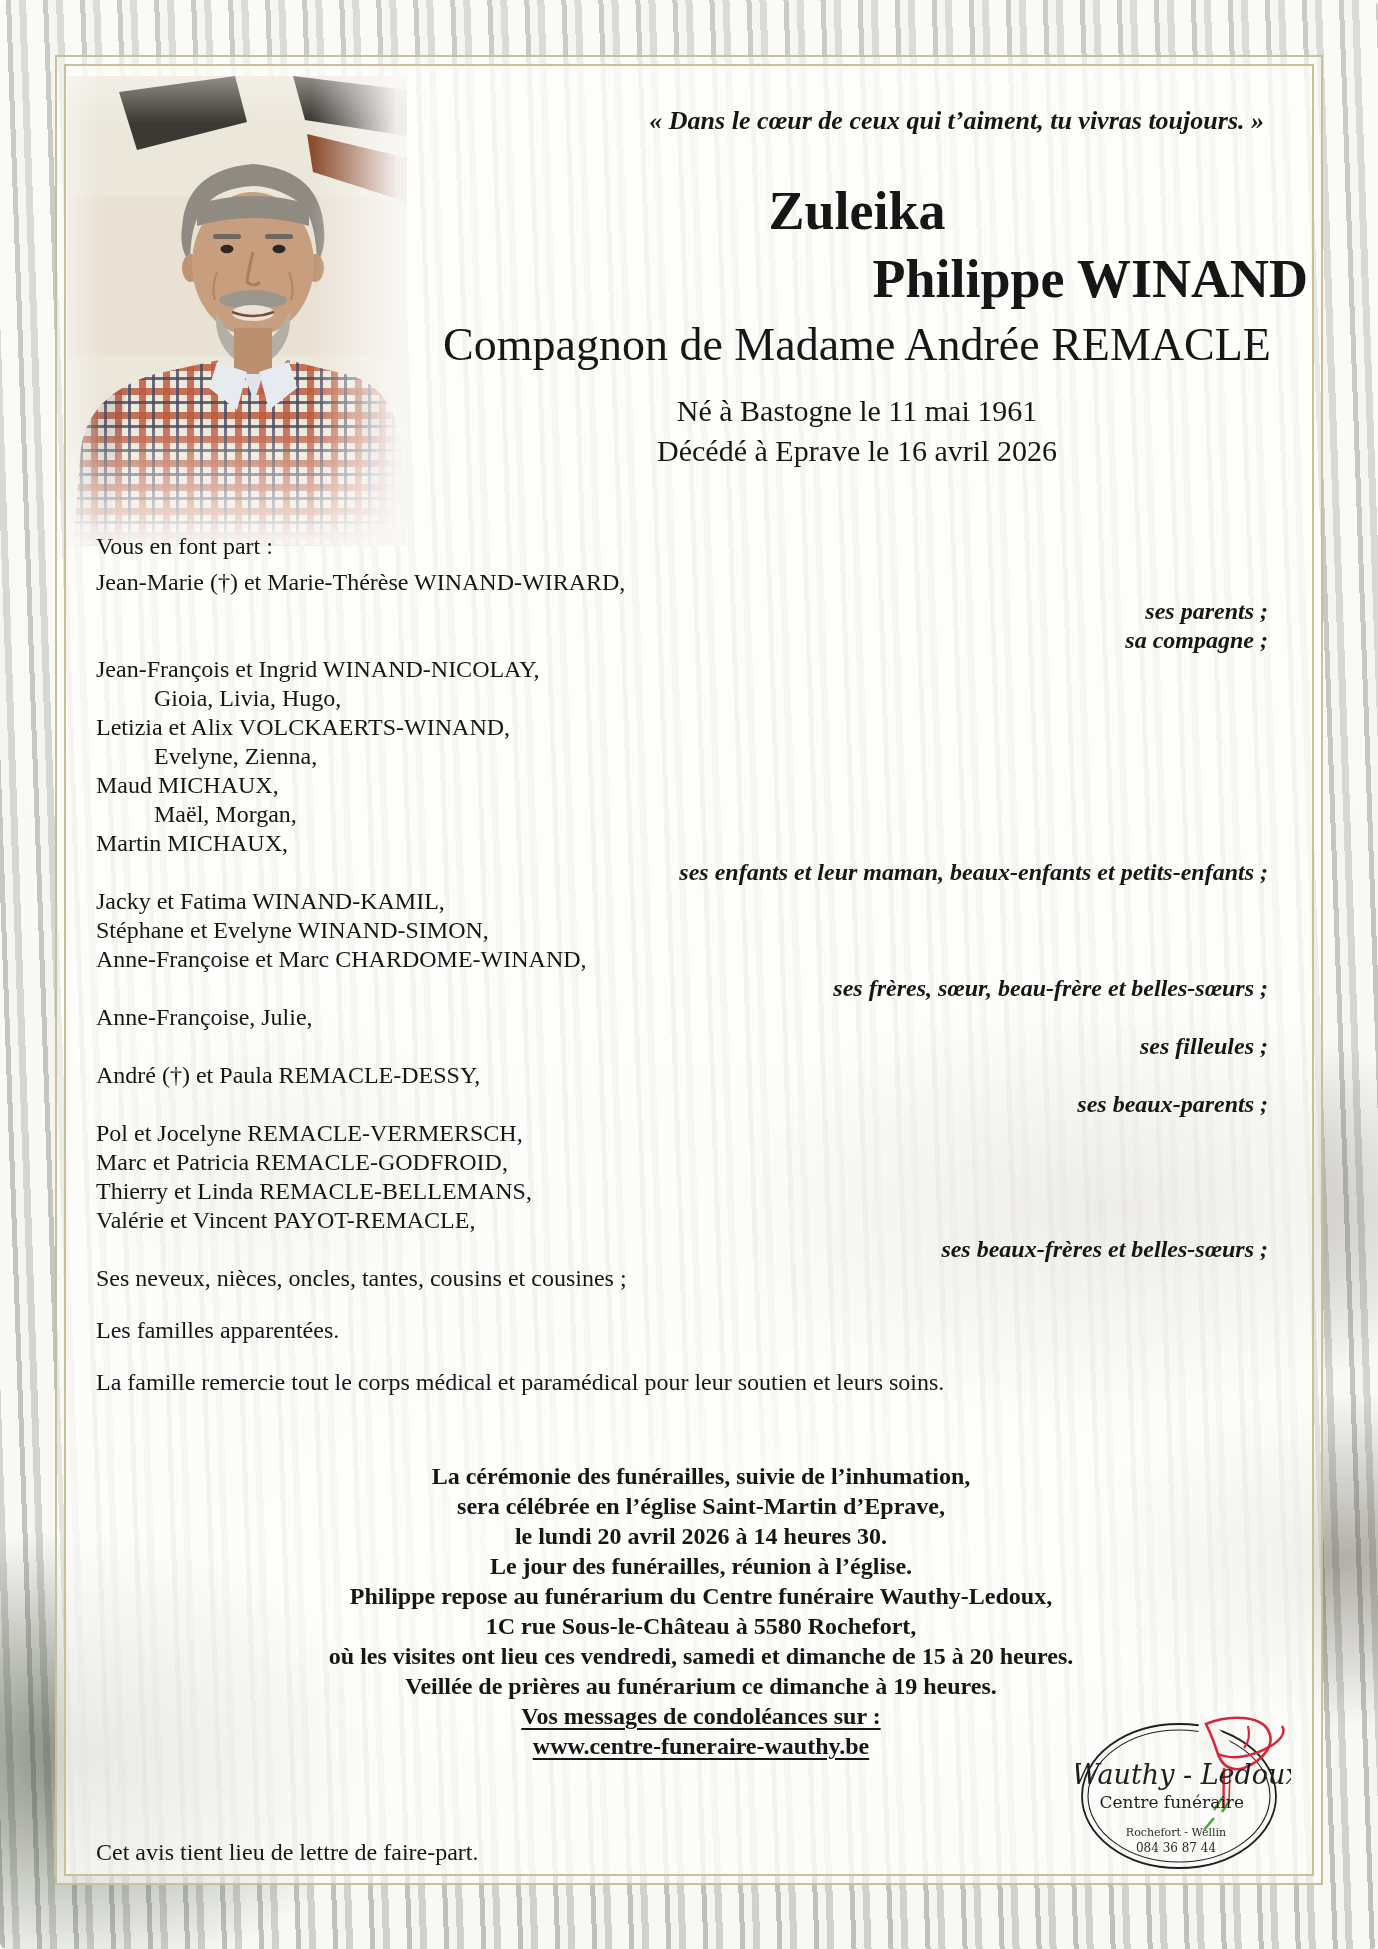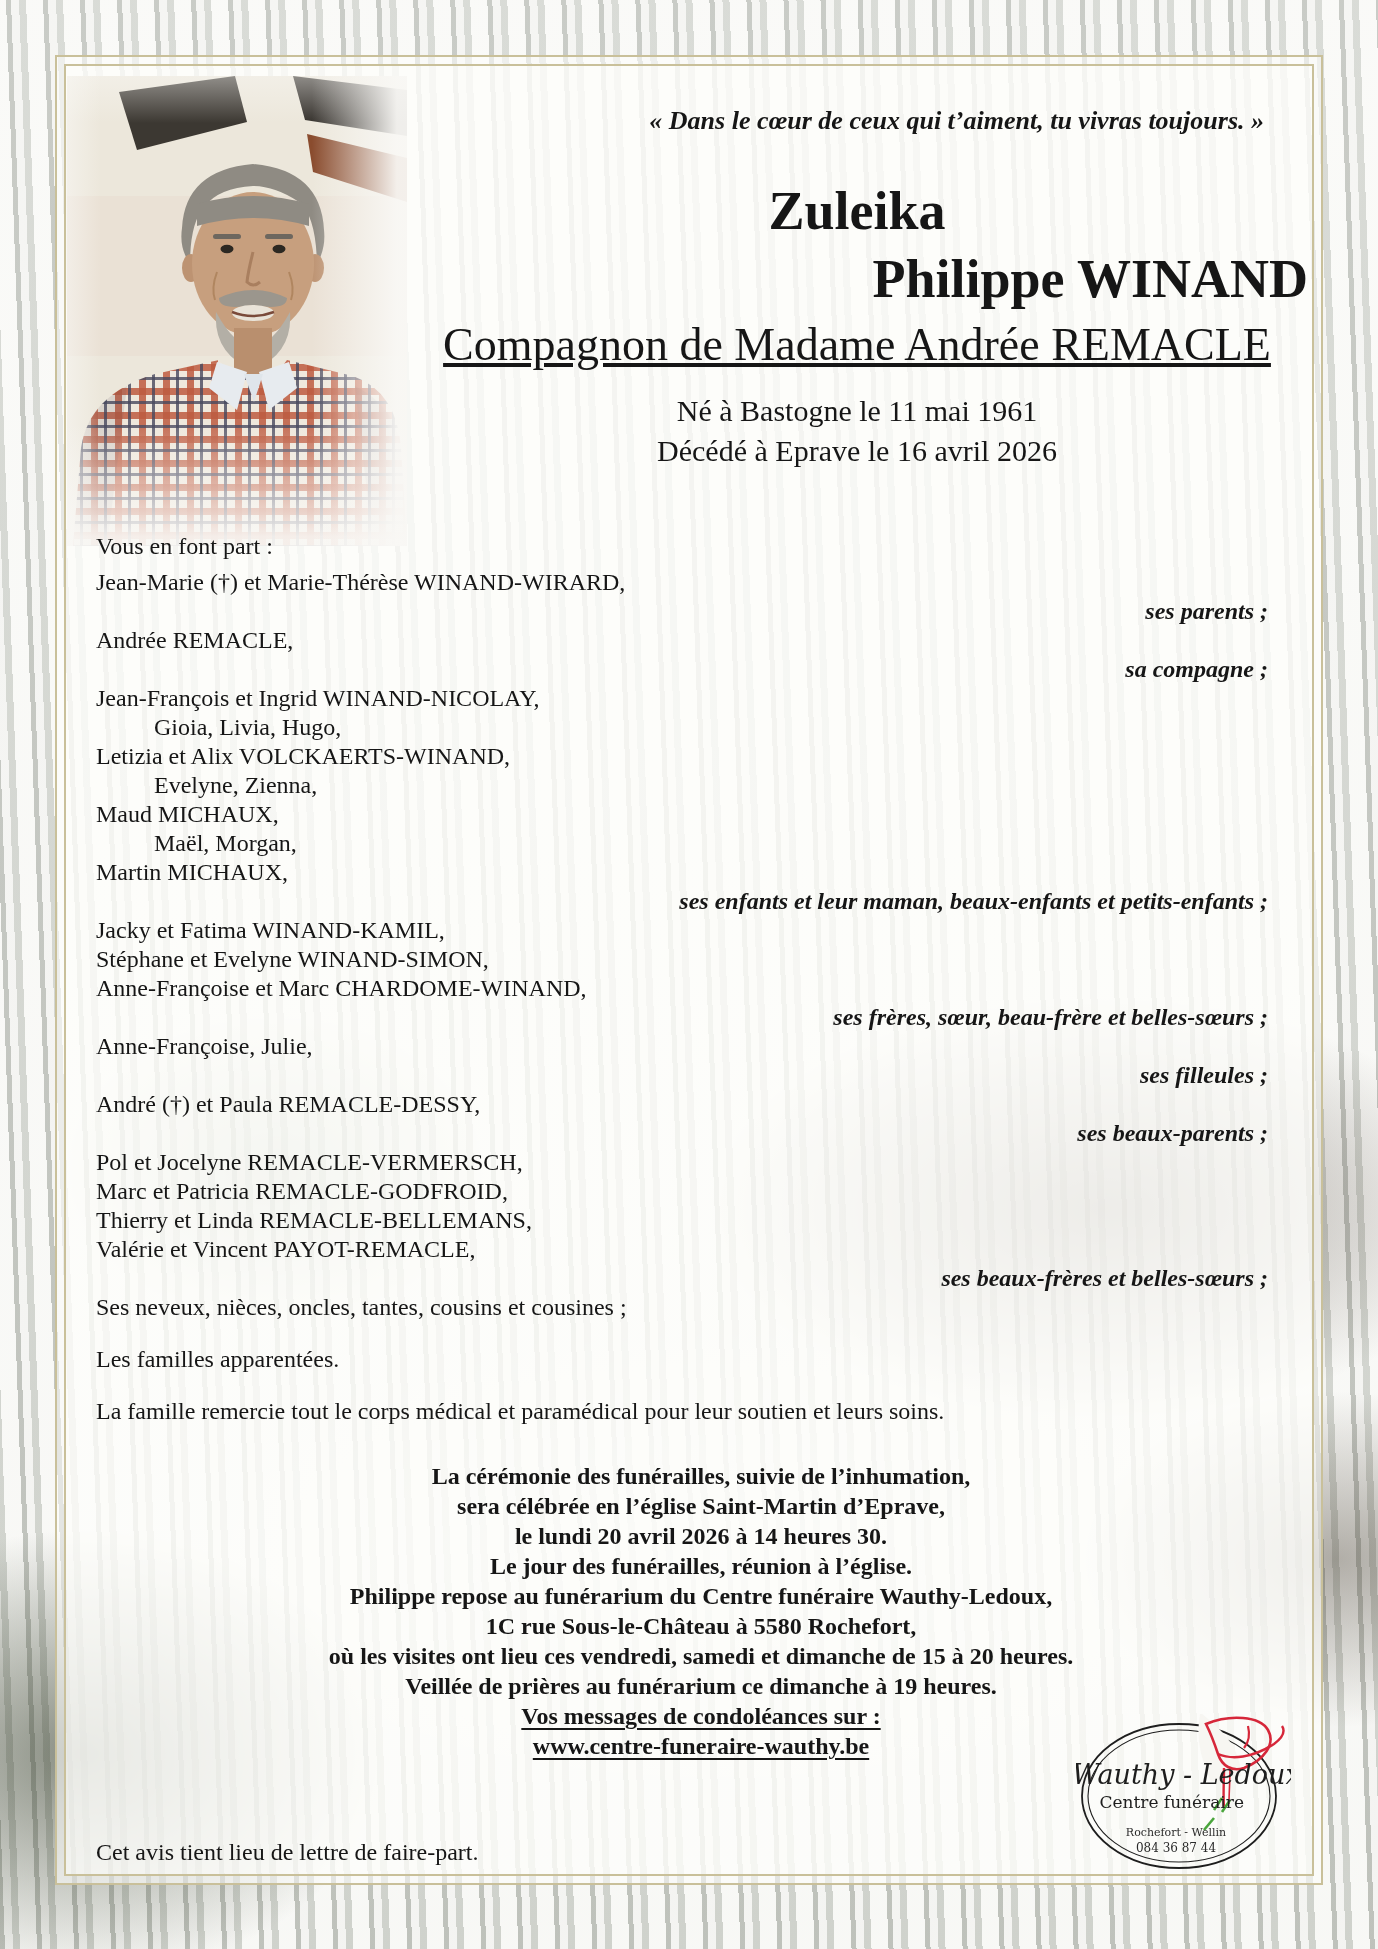--- a/index.html
+++ b/index.html
@@ -8,20 +8,21 @@
     color:#161616; font-family:"Liberation Serif", serif;
     background-color:#e3e4df;
     background-image:
       radial-gradient(ellipse 430px 320px at 6% 90%, rgba(62,70,52,.60), rgba(62,70,52,0) 70%),
       radial-gradient(ellipse 560px 300px at 80% 62%, rgba(60,48,38,.45), rgba(60,48,38,0) 70%),
       radial-gradient(ellipse 360px 240px at 97% 80%, rgba(70,62,50,.40), rgba(70,62,50,0) 70%),
       radial-gradient(ellipse 300px 220px at 20% 60%, rgba(108,124,92,.30), rgba(108,124,92,0) 70%),
       radial-gradient(ellipse 760px 340px at 52% 80%, rgba(255,255,255,.65), rgba(255,255,255,0) 72%),
       repeating-linear-gradient(88deg, rgba(148,153,146,.38) 0 5px, rgba(246,246,244,.92) 5px 13px, rgba(194,198,192,.42) 13px 20px, rgba(252,252,250,.88) 20px 37px),
       linear-gradient(#eaebe7,#d9dbd5);
+    border-radius: 7px;
   }
   
   .frame-outer{position:absolute; left:55px; top:55px; right:55px; bottom:64px;
     border:2px solid #c9c09a; background:rgba(253,253,251,.58);}
   .frame-inner{position:absolute; inset:7px; border:2px solid #c9c09a;
     background:rgba(253,253,250,.58);}
   .content{position:absolute; inset:0;}
 
   
   .portrait{position:absolute; left:1px; top:10px; width:340px; height:470px;}
@@ -32,21 +33,21 @@
       linear-gradient(to bottom, rgba(249,248,245,0) 74%, rgba(249,248,245,.93) 98%),
       linear-gradient(to left, rgba(249,248,245,0) 90%, rgba(249,248,245,.55) 100%),
       linear-gradient(to top, rgba(249,248,245,0) 90%, rgba(249,248,245,.45) 100%);}
 
   
   .quote{position:absolute; left:350px; right:48px; top:40px; text-align:right;
     font-style:italic; font-weight:bold; font-size:26px;}
   .hdr{position:absolute; left:340px; right:4px; text-align:center;}
   .civility{top:114px; font-size:54px; font-weight:bold;}
   .name{top:182px; font-size:54px; font-weight:bold;text-align:right;}
-  .relation{top:252px; font-size:46px;text-decoration:underline;}
+  .relation{top:252px; font-size:46px;}
   .birth{top:328px; font-size:30px;}
   .death{top:368px; font-size:30px;}
 
   
   .intro{position:absolute; left:30px; top:467px; font-size:24px;}
   .family{position:absolute; left:30px; right:44px; top:502px; font-size:24px;}
   .family p{margin:0; line-height:29px;}
   .fi{padding-left:58px;}
   .fr{text-align:right; font-weight:bold; font-style:italic;}
   .gap{margin-top:23px !important;}
@@ -121,21 +122,20 @@
     <div class="hdr civility">Zuleika</div>
     <div class="hdr name">Philippe WINAND</div>
     <div class="hdr relation">Compagnon de Madame Andrée REMACLE</div>
     <div class="hdr birth">Né à Bastogne le 11 mai 1961</div>
     <div class="hdr death">Décédé à Eprave le 16 avril 2026</div>
 
     <div class="intro">Vous en font part :</div>
     <div class="family">
       <p class="fl">Jean-Marie (†) et Marie-Thérèse WINAND-WIRARD,</p>
       <p class="fr">ses parents ;</p>
-      <p class="fl">Andrée REMACLE,</p>
       <p class="fr">sa compagne ;</p>
       <p class="fl">Jean-François et Ingrid WINAND-NICOLAY,</p>
       <p class="fl fi">Gioia, Livia, Hugo,</p>
       <p class="fl">Letizia et Alix VOLCKAERTS-WINAND,</p>
       <p class="fl fi">Evelyne, Zienna,</p>
       <p class="fl">Maud MICHAUX,</p>
       <p class="fl fi">Maël, Morgan,</p>
       <p class="fl">Martin MICHAUX,</p>
       <p class="fr">ses enfants et leur maman, beaux-enfants et petits-enfants ;</p>
       <p class="fl">Jacky et Fatima WINAND-KAMIL,</p>

